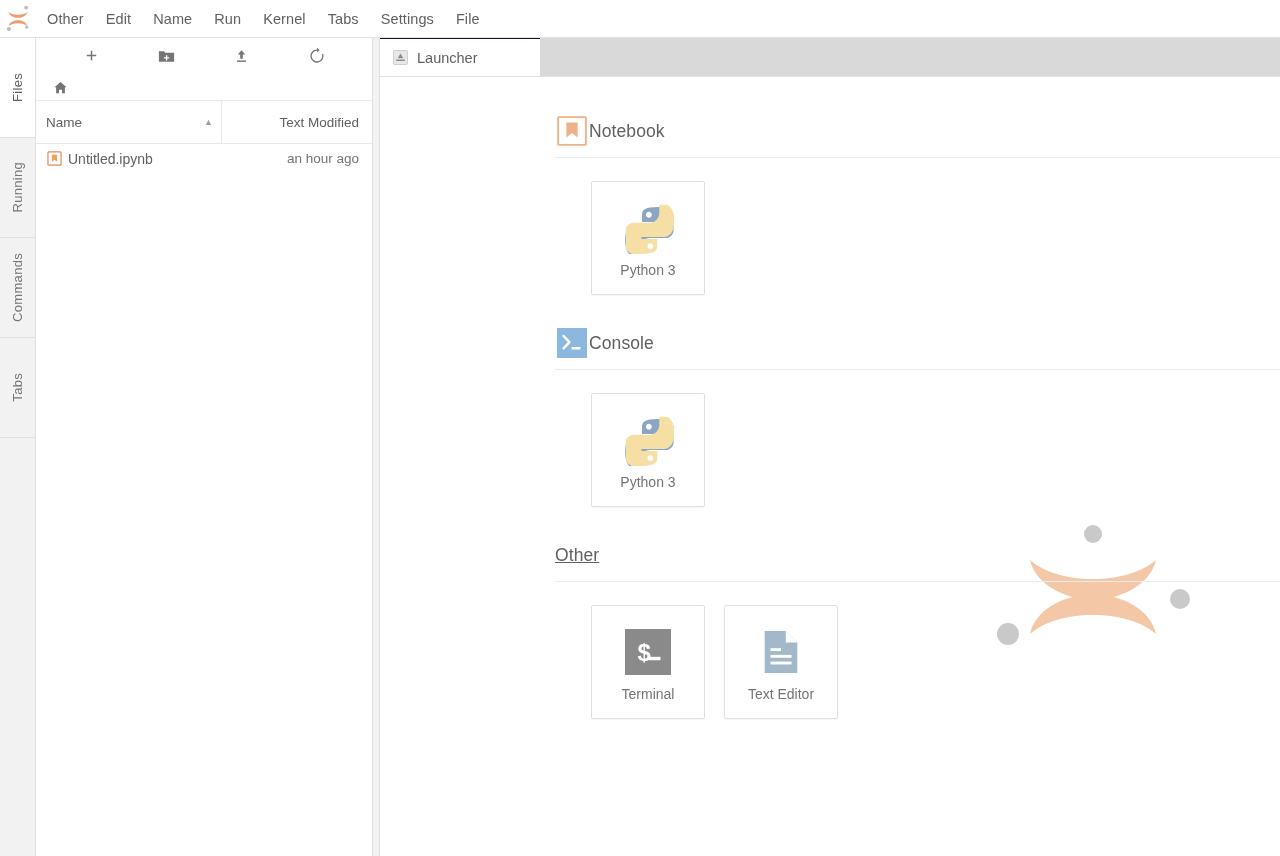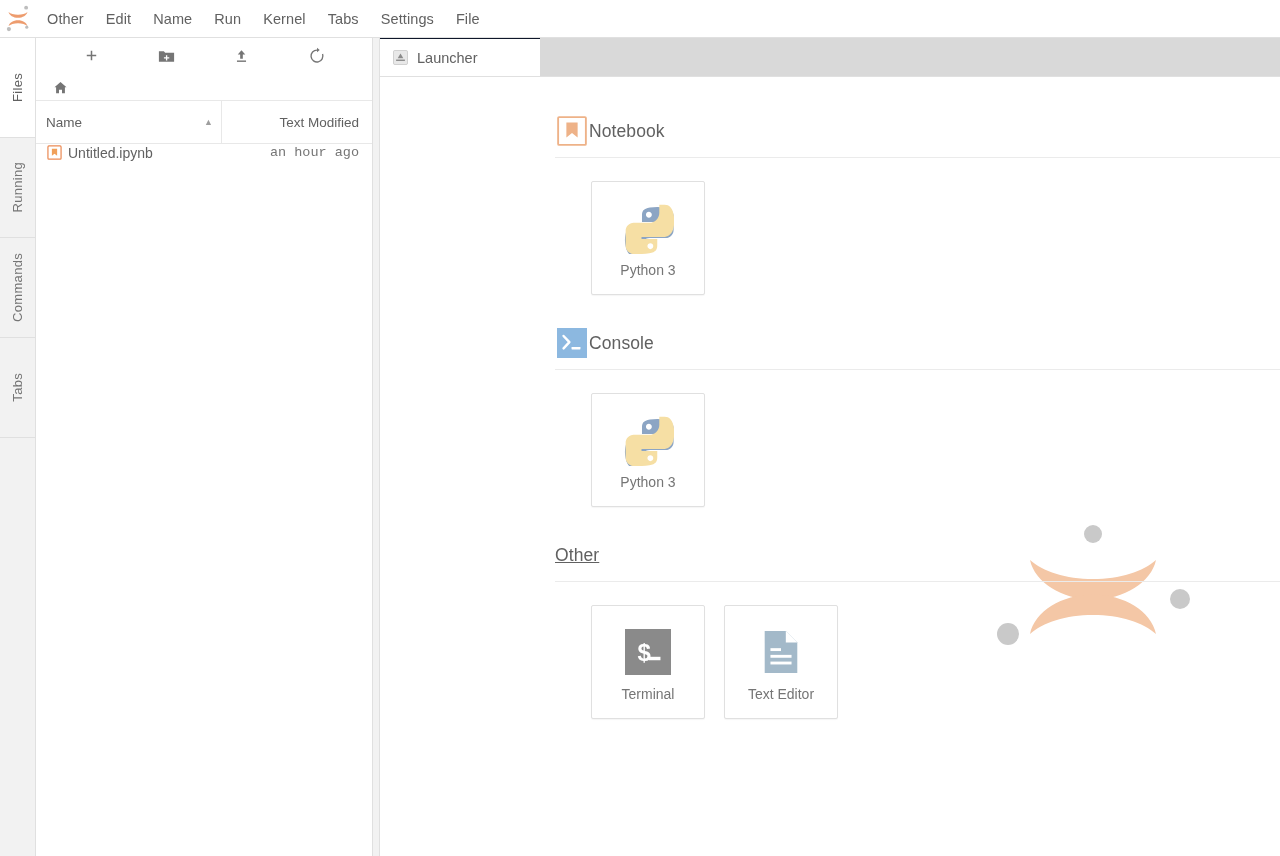--- a/index.html
+++ b/index.html
@@ -187,21 +187,21 @@
   }
 
   .fb-list {
     flex: 1;
     overflow: hidden;
     padding-top: 1px;
   }
   .fb-row {
     height: 27px;
     display: flex;
-    align-items: flex-start;
+    align-items: center;
     cursor: pointer;
     font-size: 14px;
     color: #616161;
   }
   .fb-row .ficon {
     width: 30px;
     display: flex;
     align-items: center;
     justify-content: center;
     flex: 0 0 30px;
@@ -213,21 +213,20 @@
     overflow: hidden;
     text-overflow: ellipsis;
     padding-left: 2px;
   }
   .fb-row .fmod {
     width: 150px;
     text-align: right;
     padding-right: 13px;
     color: #757575;
     font-size: 13.5px;
-    font-family: Liberation Mono, monospace;
   }
 
   
   .splitter {
     width: 7px;
     min-width: 7px;
     background: #f2f2f2;
     cursor: col-resize;
     border-right: 1px solid #e0e0e0;
   }

